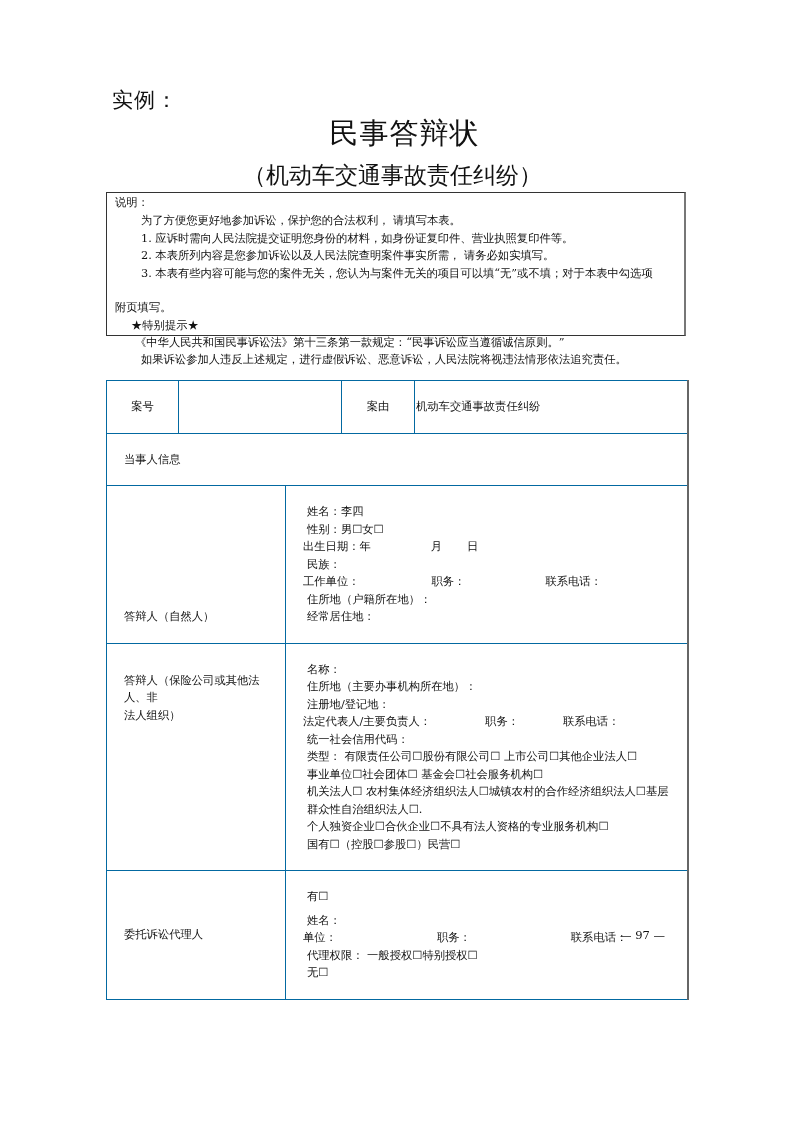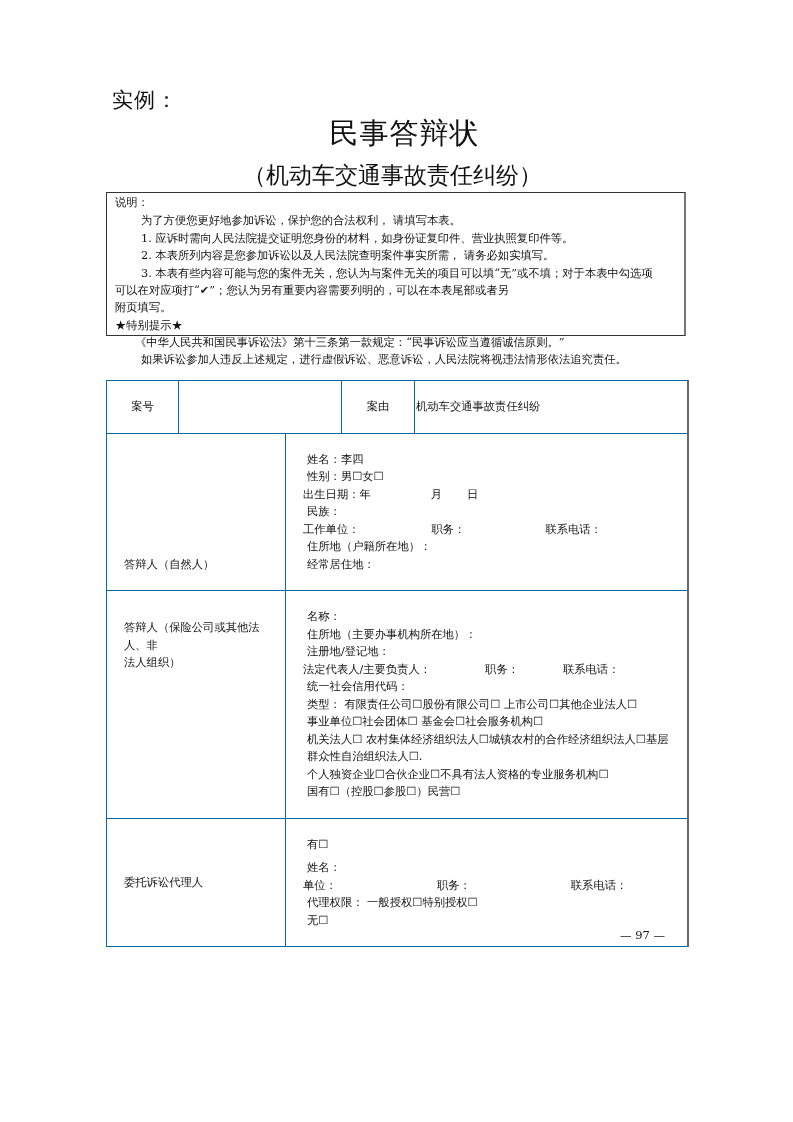--- a/index.html
+++ b/index.html
@@ -32,41 +32,43 @@
 <div class="abs example-label">实例：</div>
 <div class="abs title"><span>民事答辩状</span></div>
 <div class="abs subtitle"><span>（机动车交通事故责任纠纷）</span></div>
 
 <div class="abs notes">
   <div class="line" style="left:8px; top:3px;">说明：</div>
   <div class="line" style="left:34px; top:21px;">为了方便您更好地参加诉讼，保护您的合法权利，  请填写本表。</div>
   <div class="line" style="left:34px; top:39px;">1. 应诉时需向人民法院提交证明您身份的材料，如身份证复印件、营业执照复印件等。</div>
   <div class="line" style="left:34px; top:56px;">2. 本表所列内容是您参加诉讼以及人民法院查明案件事实所需，  请务必如实填写。</div>
   <div class="line" style="left:34px; top:74px;">3. 本表有些内容可能与您的案件无关，您认为与案件无关的项目可以填“无”或不填；对于本表中勾选项</div>
-  <div class="line" style="left:8px; top:91px;"><span>可以在对应项打“</span><span>✔</span><span>”；您认为另有重要内容需要列明的，可以在本表尾部或者另</span></div>
   <div class="line" style="left:8px; top:108px;">附页填写。</div>
-  <div class="line" style="left:8px; top:126px;">★特别提示★</div>
+  <div class="line" style="left:24px; top:126px;">★特别提示★</div>
   <div class="line" style="left:28px; top:143px;">《中华人民共和国民事诉讼法》第十三条第一款规定：“民事诉讼应当遵循诚信原则。”</div>
   <div class="line" style="left:34px; top:160px;">如果诉讼参加人违反上述规定，进行虚假诉讼、恶意诉讼，人民法院将视违法情形依法追究责任。</div>
 </div>
 
 <table class="form">
   <colgroup>
     <col style="width:72px">
       <col style="width:107px">
       <col style="width:56px">
       <col style="width:73px">
       <col style="width:273px">
   </colgroup>
   <tbody>
       <tr style="height:33px;">
     <td class="center">案号</td>
     <td colspan="2"></td>
     <td class="center">案由</td>
     <td class="gray-right" style="padding-left:1px;margin-left:20px;">机动车交通事故责任纠纷</td>
+  </tr>
+  <tr style="height:39px;">
+    <td colspan="5" class="gray-right">当事人信息</td>
   </tr>
   <tr style="height:121px;">
     <td colspan="2" style="vertical-align:bottom; padding-bottom:17px;">答辩人（自然人）</td>
     <td colspan="3" class="gray-right cell-lines">
       <div>姓名：李四</div>
       <div>性别：男☐女☐</div>
       <div class="flush"><span>出生日期：年</span><span class="gap" style="width:60px"></span><span>月</span><span class="gap" style="width:25px"></span><span>日</span></div>
       <div>民族：</div>
       <div class="flush"><span>工作单位：</span><span class="gap" style="width:72px"></span><span>职务：</span><span class="gap" style="width:80px"></span><span>联系电话：</span></div>
       <div>住所地（户籍所在地）：</div>

